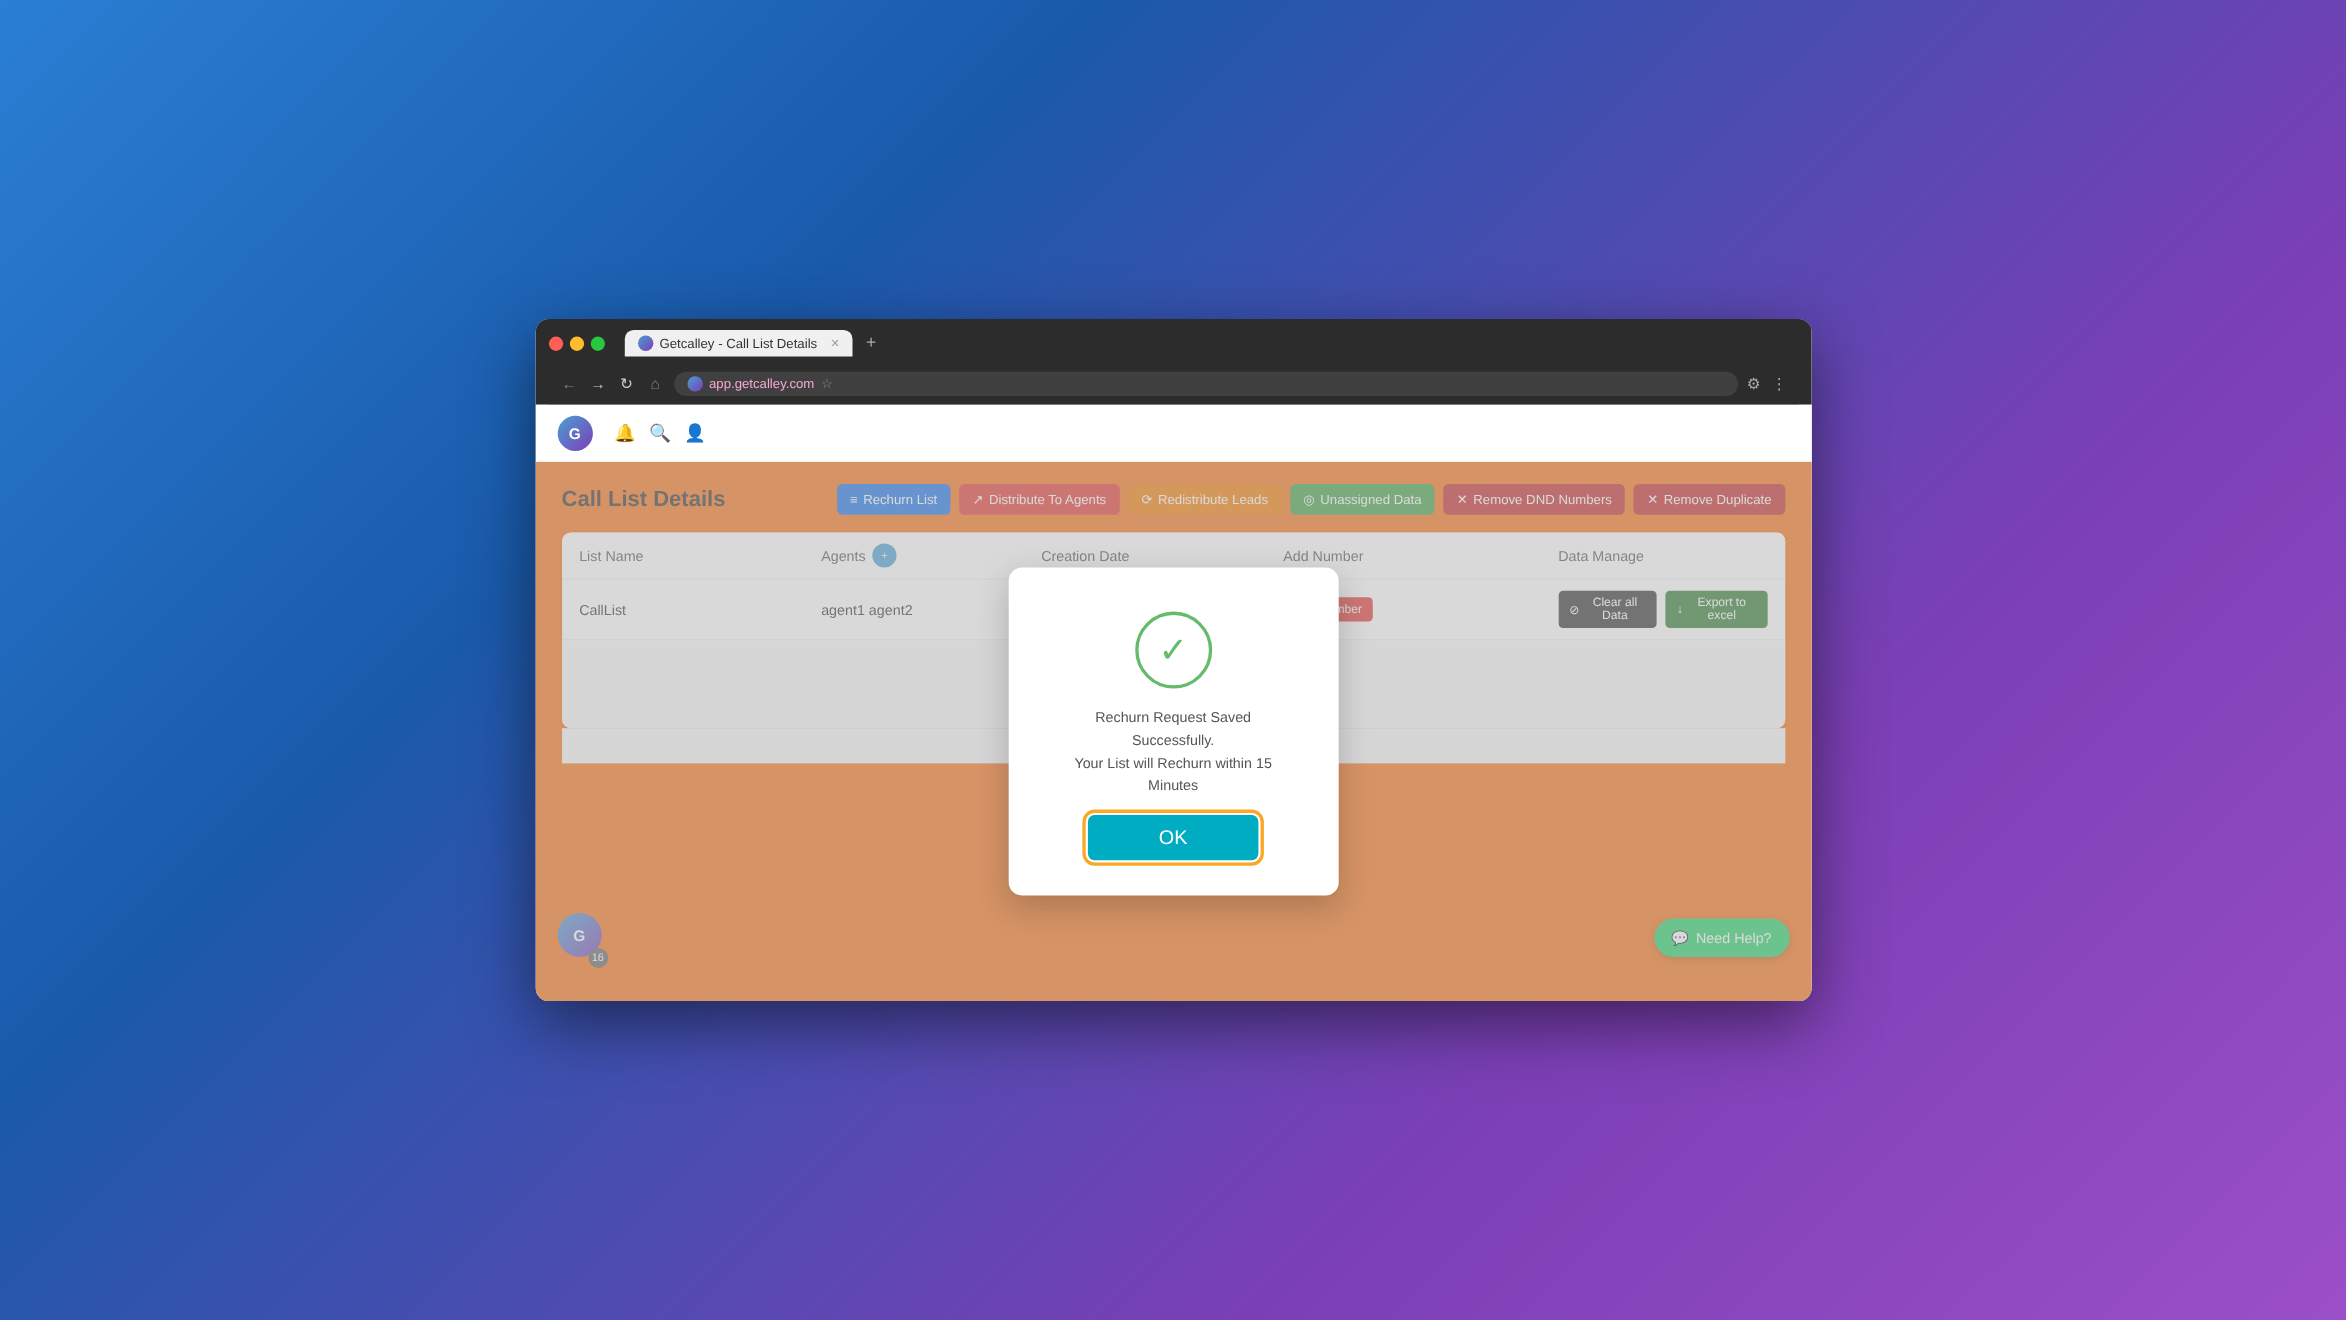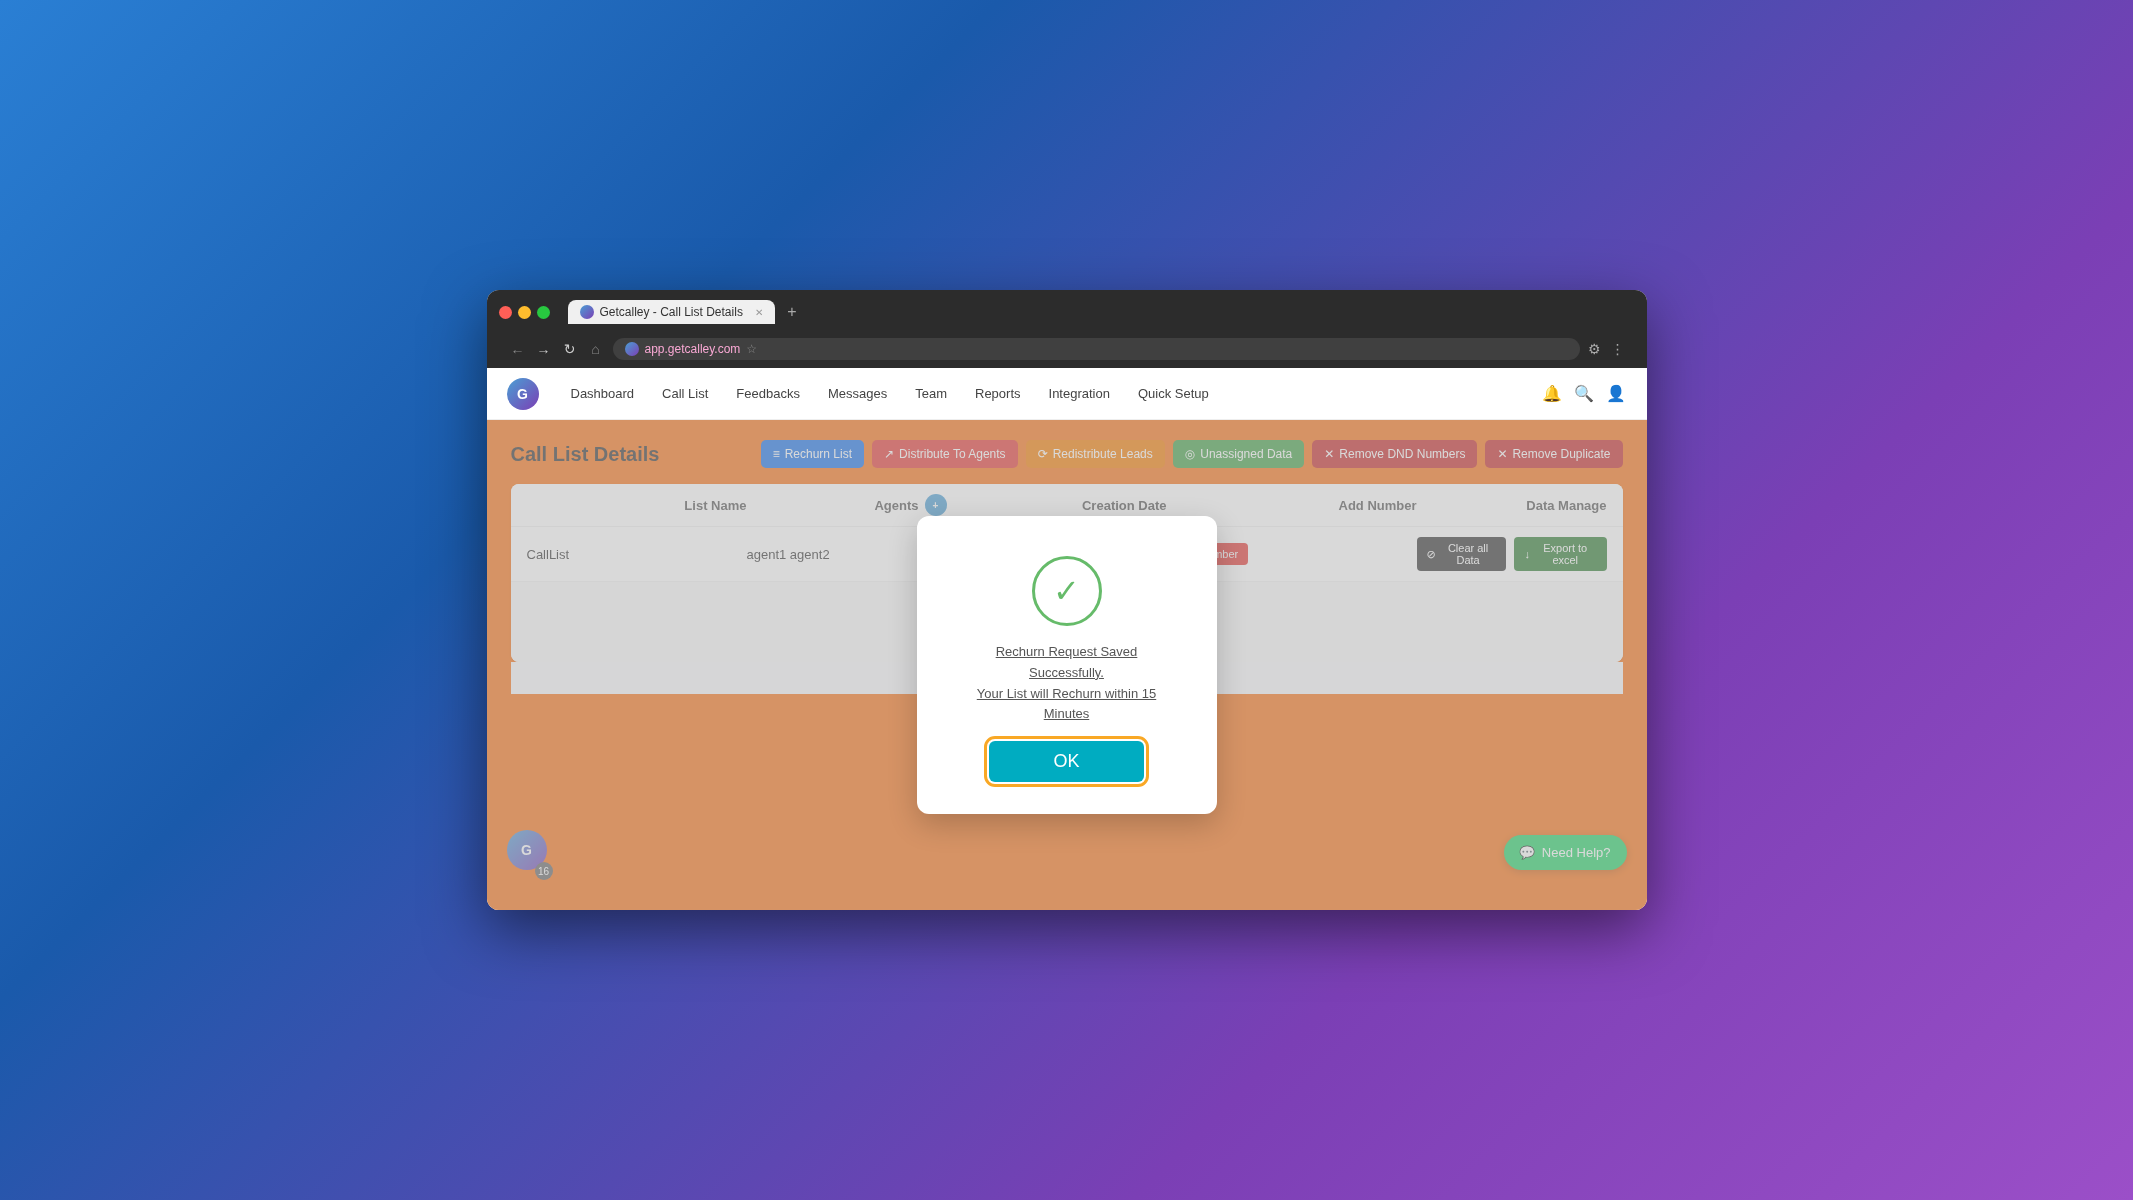--- a/index.html
+++ b/index.html
@@ -241,26 +241,25 @@
     .table-header-row {
       display: grid;
       grid-template-columns: 220px 200px 220px 250px 1fr;
       background: #fff;
       border-bottom: 1px solid #eee;
       padding: 10px 16px;
     }
 
     .col-header {
       font-size: 13px;
-      font-weight: 700;
+      font-weight: 400;
       color: #555;
       display: flex;
       align-items: center;
       gap: 6px;
-      justify-content: flex-end;
     }
 
     .col-header-icon {
       width: 22px;
       height: 22px;
       background: #4a9fd4;
       border-radius: 50%;
       display: flex;
       align-items: center;
       justify-content: center;
@@ -403,21 +402,20 @@
 
     .checkmark {
       color: #66bb6a;
       font-size: 32px;
     }
 
     .modal-message {
       font-size: 13px;
       color: #555;
       line-height: 1.6;
-      text-decoration: underline;
     }
 
     .modal-ok-btn {
       background: #00acc1;
       color: white;
       border: none;
       border-radius: 6px;
       padding: 10px 64px;
       font-size: 18px;
       font-weight: 500;
@@ -477,30 +475,20 @@
     </div>
   </div>
 
   <div class="app-content">
 
     <div class="app-navbar">
       <div class="app-logo">
         <div class="logo-circle">
           <span>G</span>
         </div>
-      </div>
-      <div class="nav-items">
-        <span class="nav-item">Dashboard</span>
-        <span class="nav-item">Call List</span>
-        <span class="nav-item">Feedbacks</span>
-        <span class="nav-item">Messages</span>
-        <span class="nav-item">Team</span>
-        <span class="nav-item">Reports</span>
-        <span class="nav-item">Integration</span>
-        <span class="nav-item">Quick Setup</span>
       </div>
       <div class="nav-right">
         <span class="nav-right-icon">🔔</span>
         <span class="nav-right-icon">🔍</span>
         <span class="nav-right-icon">👤</span>
       </div>
     </div>
 
     <div class="page-content">
 

